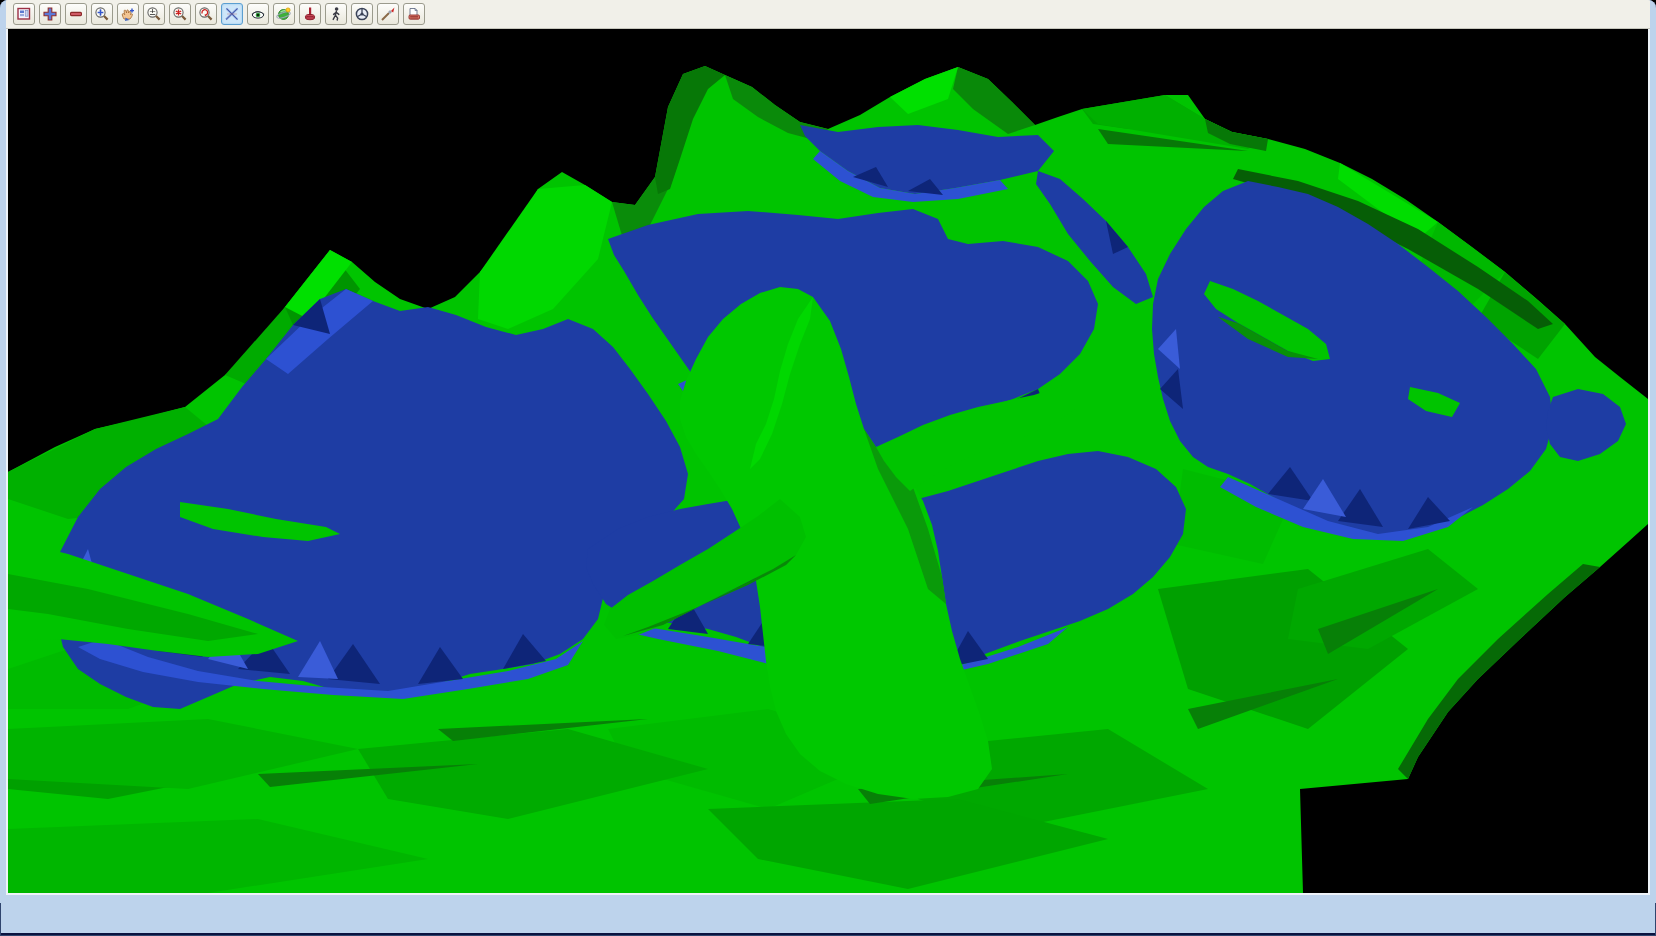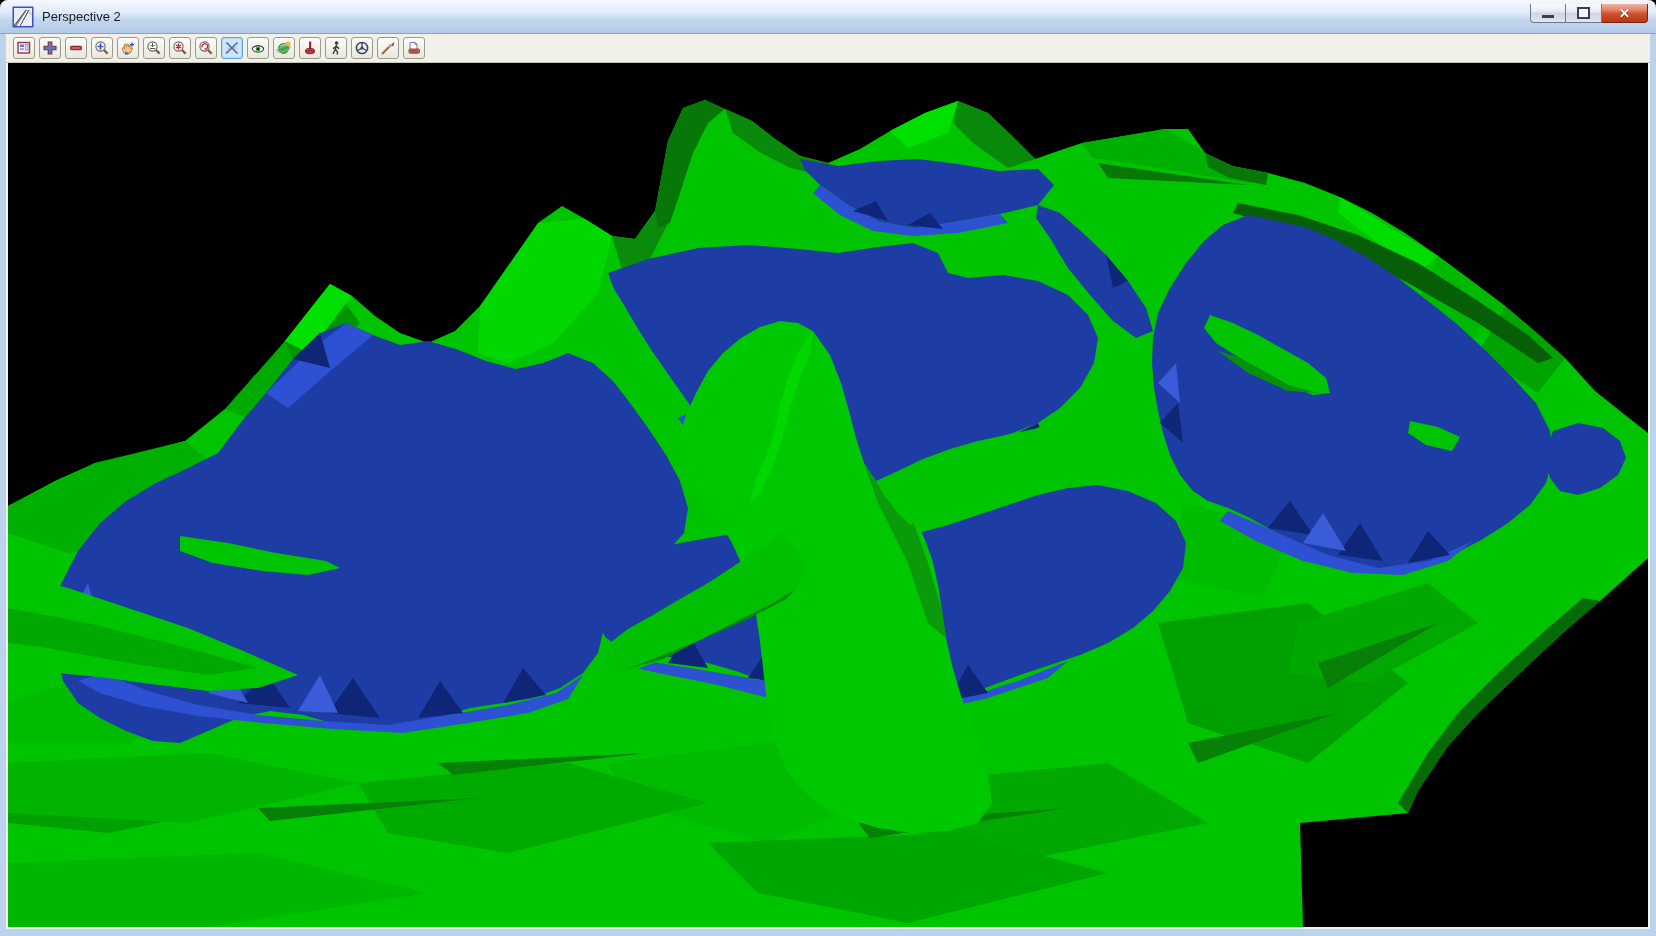--- a/index.html
+++ b/index.html
@@ -35,43 +35,20 @@
   
   .client-wrap{border:2px solid #eef3f9;border-top:none;}
   .client{position:relative;width:1640px;height:864px;background:#000;}
   .client svg{position:absolute;left:0;top:0;}
 </style>
 </head>
 <body>
 
 <div class="window">
 
-  <div class="titlebar">
-    <svg class="app-icon" viewBox="0 0 22 22">
-      <rect x="0.5" y="0.5" width="21" height="21" fill="#3c50c0"></rect>
-      <rect x="2" y="2" width="18" height="18" fill="#e9edf4"></rect>
-      <polygon points="2,20 14,4 17,4 8,20" fill="#8a93a6"></polygon>
-      <polygon points="5,20 14.7,4.6 16,4.6 8.5,20" fill="#ffffff"></polygon>
-      <line x1="2" y1="20" x2="14" y2="4" stroke="#3a4358" stroke-width="1"></line>
-      <line x1="17" y1="4" x2="8" y2="20" stroke="#3a4358" stroke-width="1"></line>
-      <line x1="14" y1="4" x2="20" y2="9" stroke="#aab2c2" stroke-width="1"></line>
-    </svg>
-    <span class="title-text">Perspective 2</span>
-    <div class="win-controls">
-      <div class="win-btn min" title="minimize">
-          <div class="glyph-min"></div>
-        </div>
-      <div class="win-btn max" title="restore">
-          <div class="glyph-restore"></div>
-        </div>
-      <div class="win-btn close" title="close">
-          <span class="glyph-close">✕</span>
-        </div>
-    </div>
-  </div>
 
   <div class="body-frame">
 
     <div class="toolbar">
       <button class="tool" title="view-attributes">
         <svg width="16" height="16" viewBox="0 0 16 16">
           <rect x="2" y="2.5" width="11.5" height="10.5" fill="#f6f6ff" stroke="#9c3044" stroke-width="1.4"></rect>
           <rect x="4" y="4.5" width="4" height="2.6" fill="#5c7ad0"></rect>
           <rect x="4" y="8" width="4" height="2.2" fill="#9aabdd"></rect>
           <rect x="9.2" y="4.5" width="2.8" height="5.7" fill="#ccd5ee" stroke="#7080bb" stroke-width="0.6"></rect>

